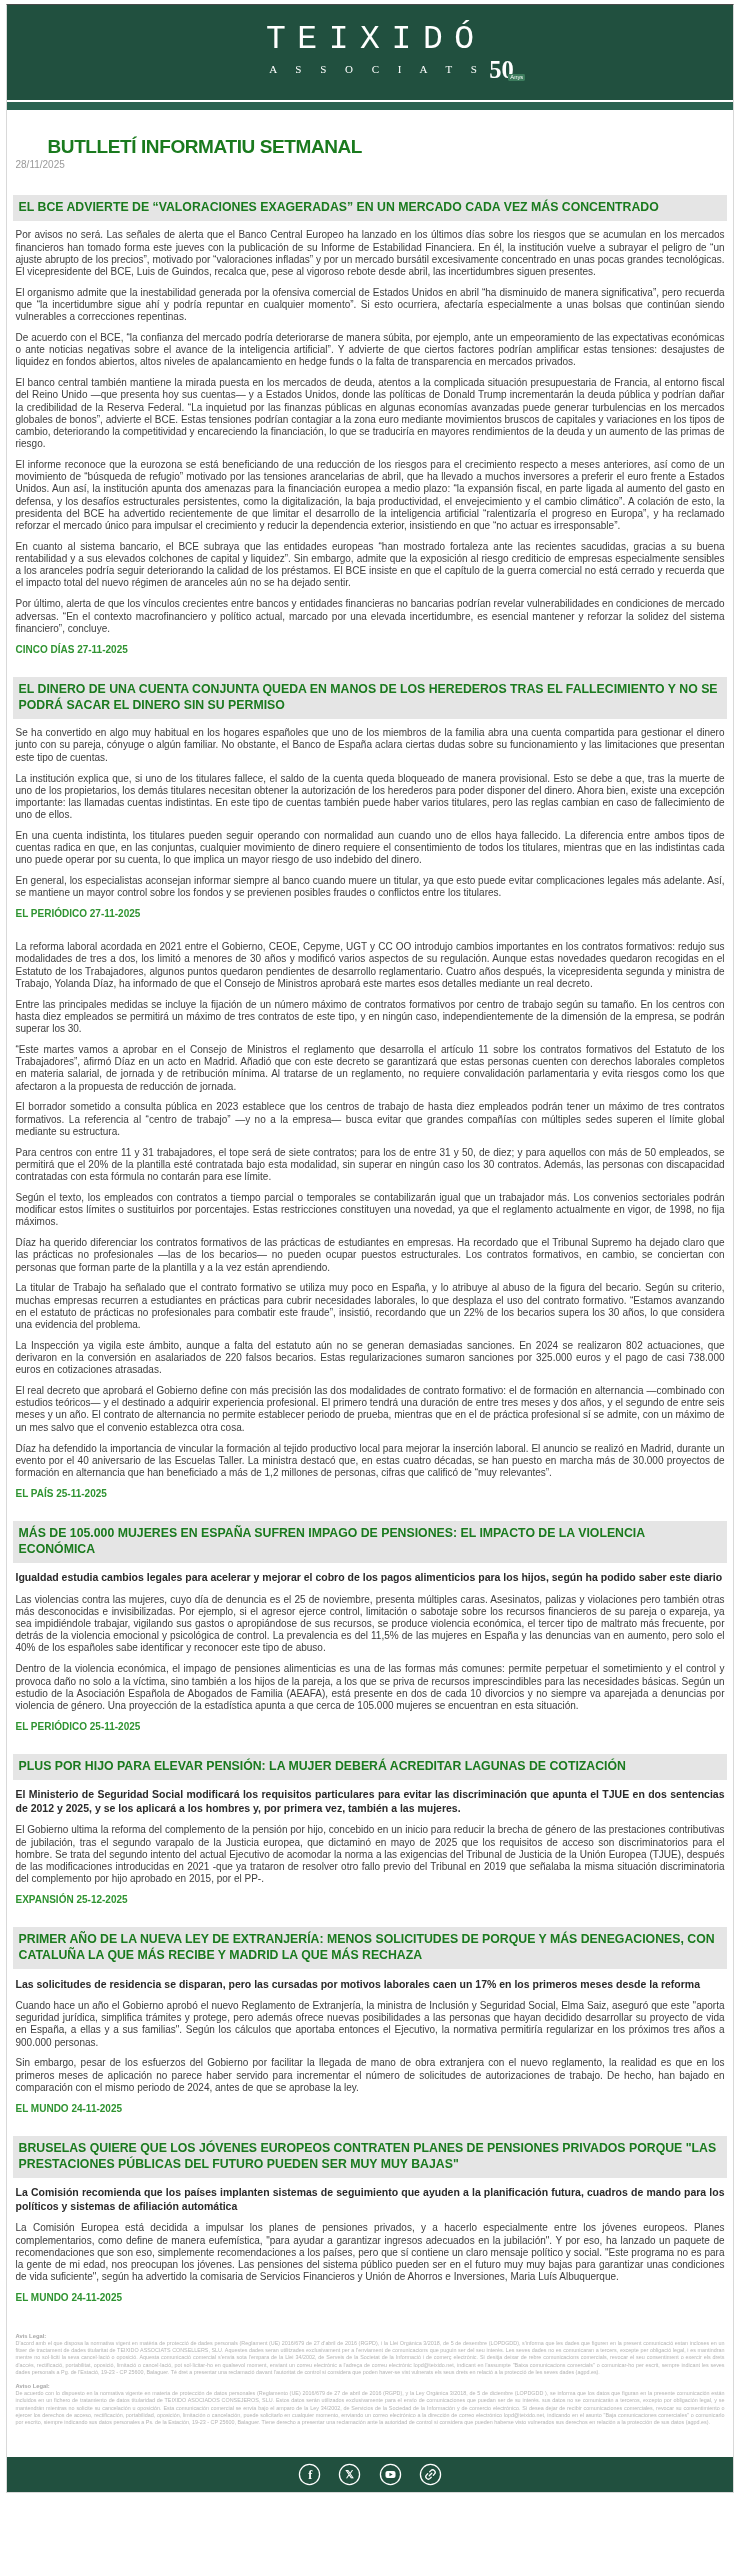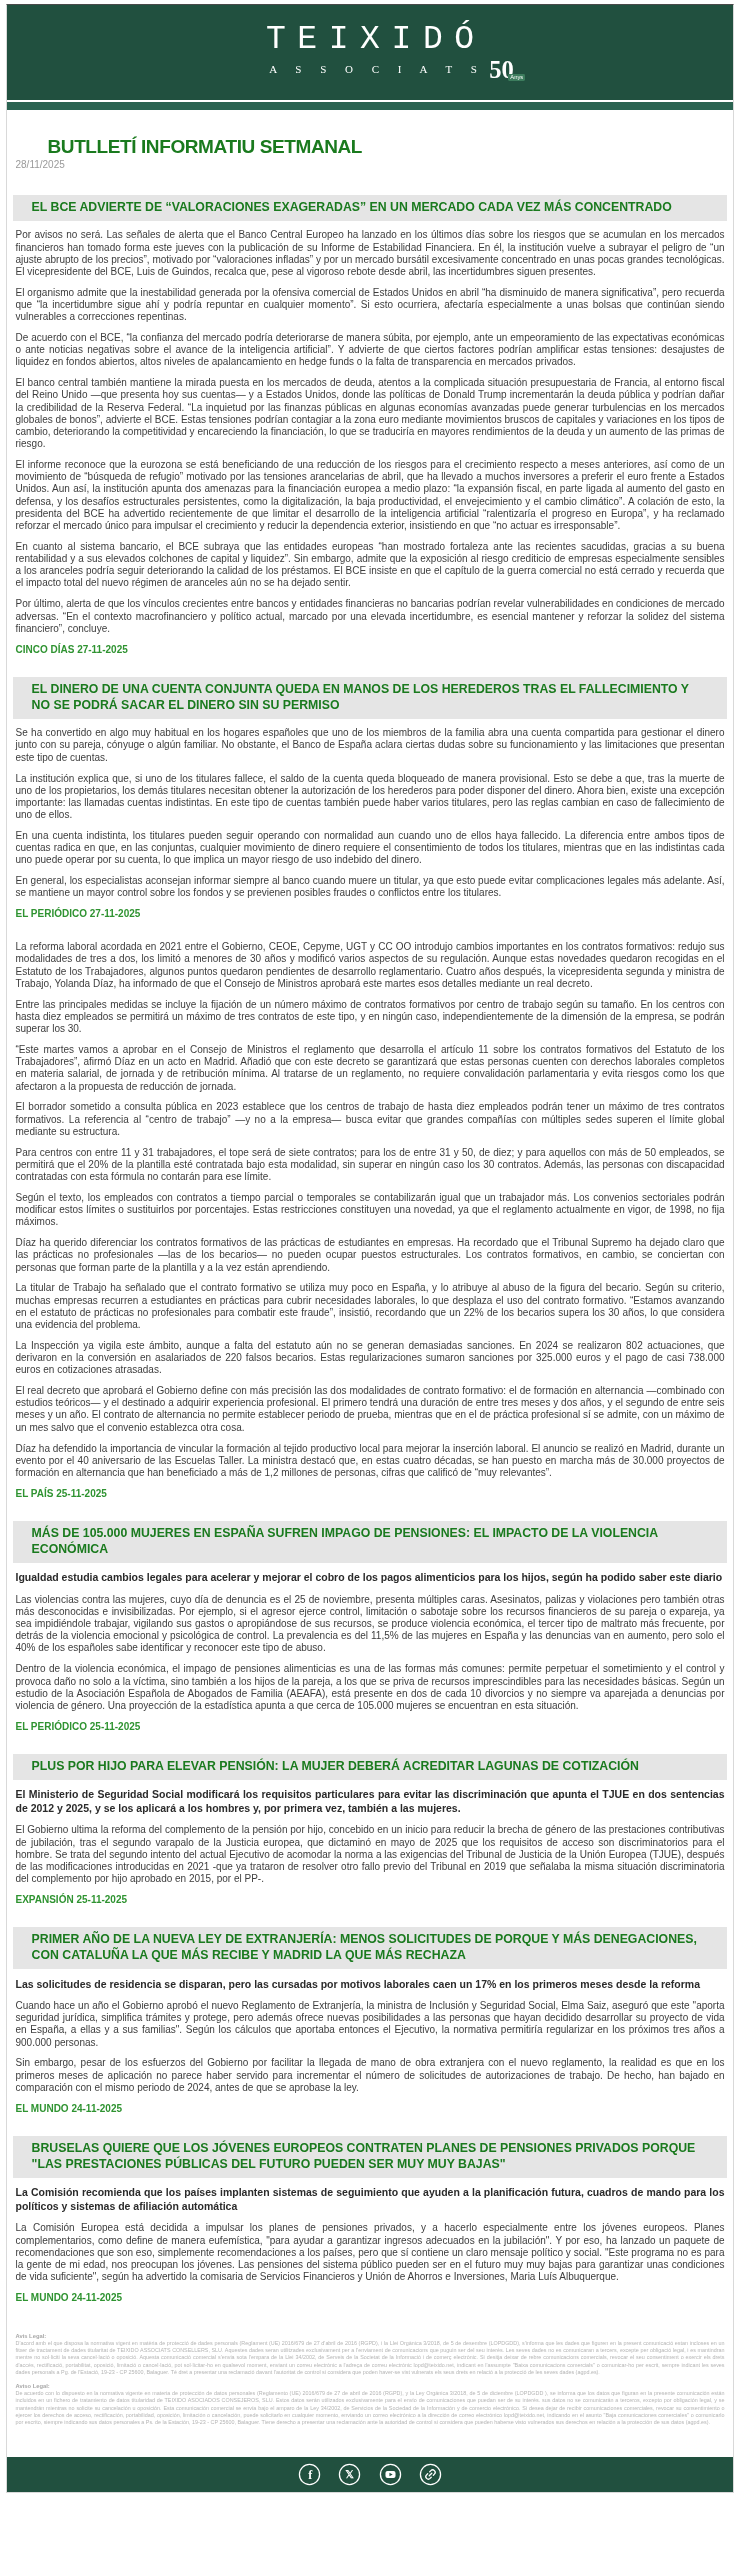--- a/index.html
+++ b/index.html
@@ -14,21 +14,21 @@
   .anniv{position:relative;display:inline-block;margin-left:4.3px;}
   .anniv-num{font-size:24.6px;font-weight:bold;line-height:1;font-family:"Liberation Serif",serif;}
   .anniv-label{position:absolute;right:-11.6px;bottom:1.4px;background:#3c7c5d;color:#fff;font-size:5.8px;padding:0.7px 2.2px;border-radius:1.4px;}
   .banner-strip{height:8px;background:#2a6351;margin-top:1.4px;}
   
   main{padding:16px 8.7px 0;}
   h1{margin:10px 0 1.4px;font-size:19px;font-weight:bold;color:#1a7a1e;letter-spacing:-0.4px;padding-left:32px;}
   .date{color:#9a9a9a;font-size:10px;margin-bottom:24.6px;}
   
   .article{margin-bottom:22px;}
-  .headline{background:#e5e5e5;color:#1a7a1e;font-size:12.3px;font-weight:bold;line-height:1.3;padding:5px 19px;margin:0 -2.9px 1.4px;}
+  .headline{background:#e5e5e5;color:#1a7a1e;font-size:12.3px;font-weight:bold;line-height:1.3;padding:5px 6px;margin:0 -2.9px 1.4px;}
   .para{margin:8.7px 0;font-size:10px;line-height:1.22;text-align:justify;color:#3d3d3d;}
   .subhead{font-weight:bold;color:#2b2b2b;font-size:10.5px;line-height:1.3;margin:8.7px 0;text-align:justify;}
   .source{color:#2f9331;font-weight:bold;font-size:10px;margin-top:5.8px;}
   
   .legal{margin:30px 0 0;padding:0 8.7px;}
   .legal-title{font-size:5.8px;color:#a8a8a8;font-weight:bold;margin:7.2px 0 0.7px;}
   .legal-text{font-size:5.4px;line-height:1.35;color:#b5b5b5;text-align:justify;margin:0.7px 0;}
   
   .footer-bar{height:35px;background:#21503f;margin-top:30px;display:flex;align-items:center;justify-content:center;gap:17.3px;}
   .icon-btn{display:inline-flex;width:23px;height:23px;cursor:pointer;}
@@ -109,21 +109,21 @@
         </div>
       <div class="source">EL PERIÓDICO 25-11-2025</div>
     </section>
 
     <section class="article">
       <h2 class="headline">PLUS POR HIJO PARA ELEVAR PENSIÓN: LA MUJER DEBERÁ ACREDITAR LAGUNAS DE COTIZACIÓN</h2>
       <p class="subhead">El Ministerio de Seguridad Social modificará los requisitos particulares para evitar las discriminación que apunta el TJUE en dos sentencias de 2012 y 2025, y se los aplicará a los hombres y, por primera vez, también a las mujeres.</p>
       <div>
           <p class="para">El Gobierno ultima la reforma del complemento de la pensión por hijo, concebido en un inicio para reducir la brecha de género de las prestaciones contributivas de jubilación, tras el segundo varapalo de la Justicia europea, que dictaminó en mayo de 2025 que los requisitos de acceso son discriminatorios para el hombre. Se trata del segundo intento del actual Ejecutivo de acomodar la norma a las exigencias del Tribunal de Justicia de la Unión Europea (TJUE), después de las modificaciones introducidas en 2021 -que ya trataron de resolver otro fallo previo del Tribunal en 2019 que señalaba la misma situación discriminatoria del complemento por hijo aprobado en 2015, por el PP-.</p>
         </div>
-      <div class="source">EXPANSIÓN 25-11-2025</div>
+      <div class="source">EXPANSIÓN 25-12-2025</div>
     </section>
 
     <section class="article">
       <h2 class="headline">PRIMER AÑO DE LA NUEVA LEY DE EXTRANJERÍA: MENOS SOLICITUDES DE PORQUE Y MÁS DENEGACIONES, CON CATALUÑA LA QUE MÁS RECIBE Y MADRID LA QUE MÁS RECHAZA</h2>
       <p class="subhead">Las solicitudes de residencia se disparan, pero las cursadas por motivos laborales caen un 17% en los primeros meses desde la reforma</p>
       <div>
           <p class="para">Cuando hace un año el Gobierno aprobó el nuevo Reglamento de Extranjería, la ministra de Inclusión y Seguridad Social, Elma Saiz, aseguró que este "aporta seguridad jurídica, simplifica trámites y protege, pero además ofrece nuevas posibilidades a las personas que hayan decidido desarrollar su proyecto de vida en España, a ellas y a sus familias". Según los cálculos que aportaba entonces el Ejecutivo, la normativa permitiría regularizar en los próximos tres años a 900.000 personas.</p>
           <p class="para">Sin embargo, pesar de los esfuerzos del Gobierno por facilitar la llegada de mano de obra extranjera con el nuevo reglamento, la realidad es que en los primeros meses de aplicación no parece haber servido para incrementar el número de solicitudes de autorizaciones de trabajo. De hecho, han bajado en comparación con el mismo periodo de 2024, antes de que se aprobase la ley.</p>
         </div>
       <div class="source">EL MUNDO 24-11-2025</div>

